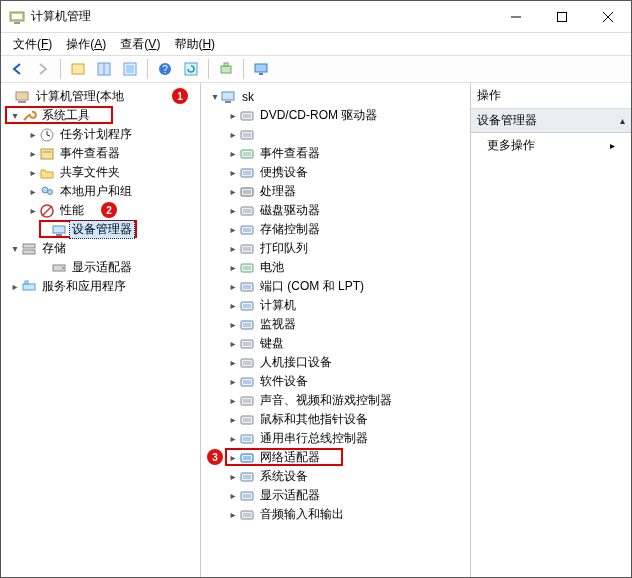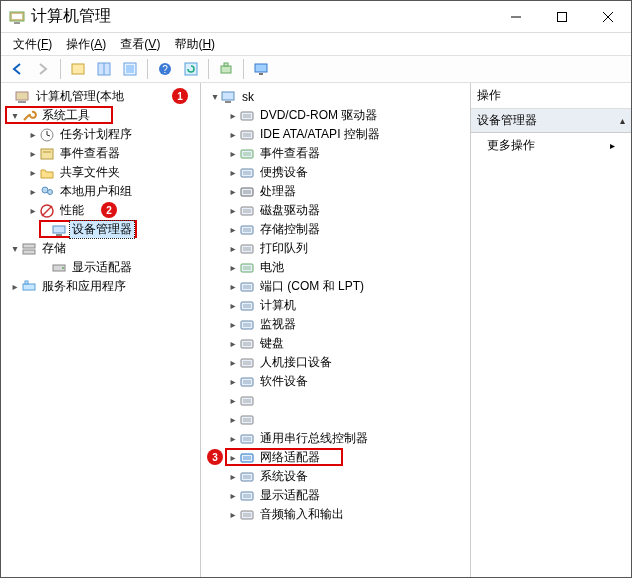--- a/index.html
+++ b/index.html
@@ -1,20 +1,20 @@
 <!DOCTYPE html>
 <html><head>
 <meta charset="utf-8">
 <style>
   * { box-sizing: border-box; }
   html,body { margin:0; padding:0; font-family: "Microsoft YaHei","Segoe UI",sans-serif; font-size:12px; color:#000; }
   .window { width:632px; height:578px; border:1px solid #555; background:#fff; display:flex; flex-direction:column; }
   .titlebar { height:32px; display:flex; align-items:center; padding:0 0 0 8px; border-bottom:1px solid #ddd; }
   .titlebar .ticon { width:16px; height:16px; margin-right:6px; }
-  .titlebar .title { flex:0 0 auto; font-size:16px; }
+  .titlebar .title { flex:0 0 auto; font-size:12px; }
   .titlebar .spacer { flex:1; }
   .tbtn { width:46px; height:32px; display:flex; align-items:center; justify-content:center; }
   .menubar { height:22px; display:flex; align-items:center; padding:0 6px; gap:2px; }
   .menuitem { padding:2px 6px; }
   .menuitem u { text-decoration:underline; }
   .toolbar { height:28px; display:flex; align-items:center; padding:0 4px; gap:2px; border-top:1px solid #e0e0e0; border-bottom:1px solid #e0e0e0; background:#fdfdfd; }
   .tb { width:24px; height:24px; display:flex; align-items:center; justify-content:center; border:1px solid transparent; }
   .tbsep { width:1px; height:20px; background:#ccc; margin:0 3px; }
   .body { flex:1; display:flex; overflow:hidden; }
   .pane { height:100%; overflow:auto; }
@@ -284,21 +284,20 @@
           </div>
           <div style="position: relative;">
             <div class="tree-row" style="padding-left: 24px;">
               <span class="caret">▸</span>
               <span class="ic">
                 <svg width="16" height="16">
                   <rect x="2" y="4" width="12" height="8" rx="1" fill="#e8f0fb" stroke="#888"></rect>
                   <rect x="4" y="6" width="8" height="4" fill="#888" opacity="0.35"></rect>
                 </svg>
               </span>
-              <span class="lbl">IDE ATA/ATAPI 控制器</span>
             </div>
           </div>
           <div style="position: relative;">
             <div class="tree-row" style="padding-left: 24px;">
               <span class="caret">▸</span>
               <span class="ic">
                 <svg width="16" height="16">
                   <rect x="2" y="4" width="12" height="8" rx="1" fill="#e8f0fb" stroke="#6a6"></rect>
                   <rect x="4" y="6" width="8" height="4" fill="#6a6" opacity="0.35"></rect>
                 </svg>
@@ -452,31 +451,33 @@
           </div>
           <div style="position: relative;">
             <div class="tree-row" style="padding-left: 24px;">
               <span class="caret">▸</span>
               <span class="ic">
                 <svg width="16" height="16">
                   <rect x="2" y="4" width="12" height="8" rx="1" fill="#e8f0fb" stroke="#888"></rect>
                   <rect x="4" y="6" width="8" height="4" fill="#888" opacity="0.35"></rect>
                 </svg>
               </span>
-            </div>
-          </div>
-          <div style="position: relative;">
-            <div class="tree-row" style="padding-left: 24px;">
-              <span class="caret">▸</span>
-              <span class="ic">
-                <svg width="16" height="16">
-                  <rect x="2" y="4" width="12" height="8" rx="1" fill="#e8f0fb" stroke="#888"></rect>
-                  <rect x="4" y="6" width="8" height="4" fill="#888" opacity="0.35"></rect>
-                </svg>
-              </span>
+              <span class="lbl">声音、视频和游戏控制器</span>
+            </div>
+          </div>
+          <div style="position: relative;">
+            <div class="tree-row" style="padding-left: 24px;">
+              <span class="caret">▸</span>
+              <span class="ic">
+                <svg width="16" height="16">
+                  <rect x="2" y="4" width="12" height="8" rx="1" fill="#e8f0fb" stroke="#888"></rect>
+                  <rect x="4" y="6" width="8" height="4" fill="#888" opacity="0.35"></rect>
+                </svg>
+              </span>
+              <span class="lbl">鼠标和其他指针设备</span>
             </div>
           </div>
           <div style="position: relative;">
             <div class="tree-row" style="padding-left: 24px;">
               <span class="caret">▸</span>
               <span class="ic">
                 <svg width="16" height="16">
                   <rect x="2" y="4" width="12" height="8" rx="1" fill="#e8f0fb" stroke="#68a"></rect>
                   <rect x="4" y="6" width="8" height="4" fill="#68a" opacity="0.35"></rect>
                 </svg>

